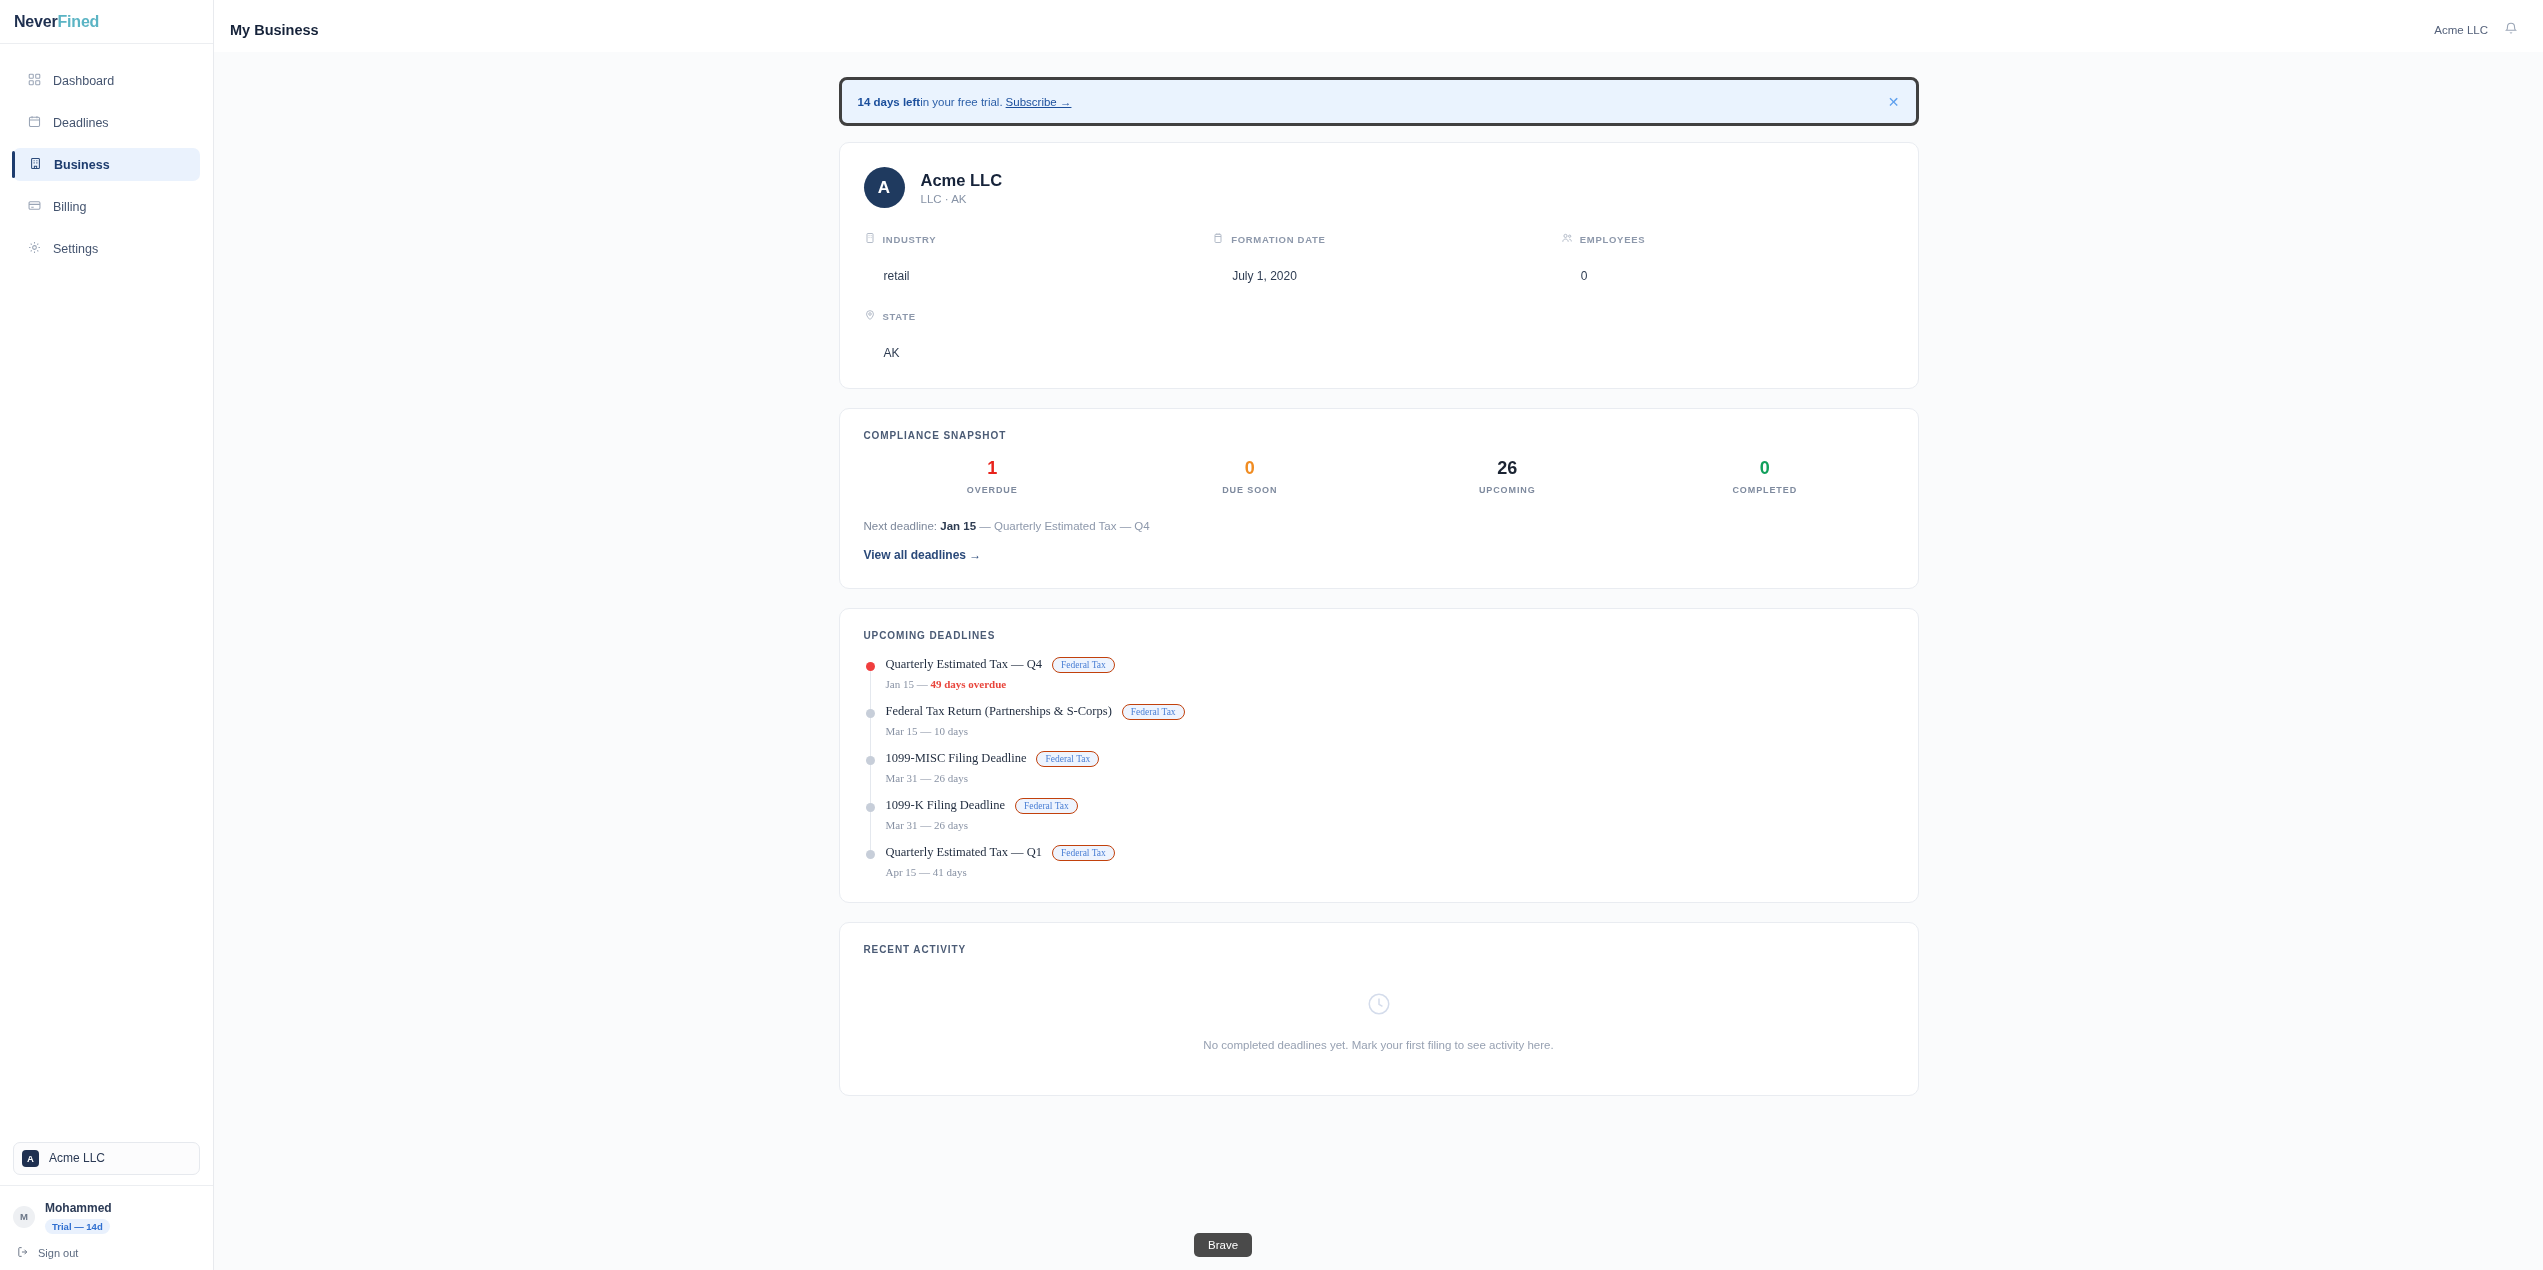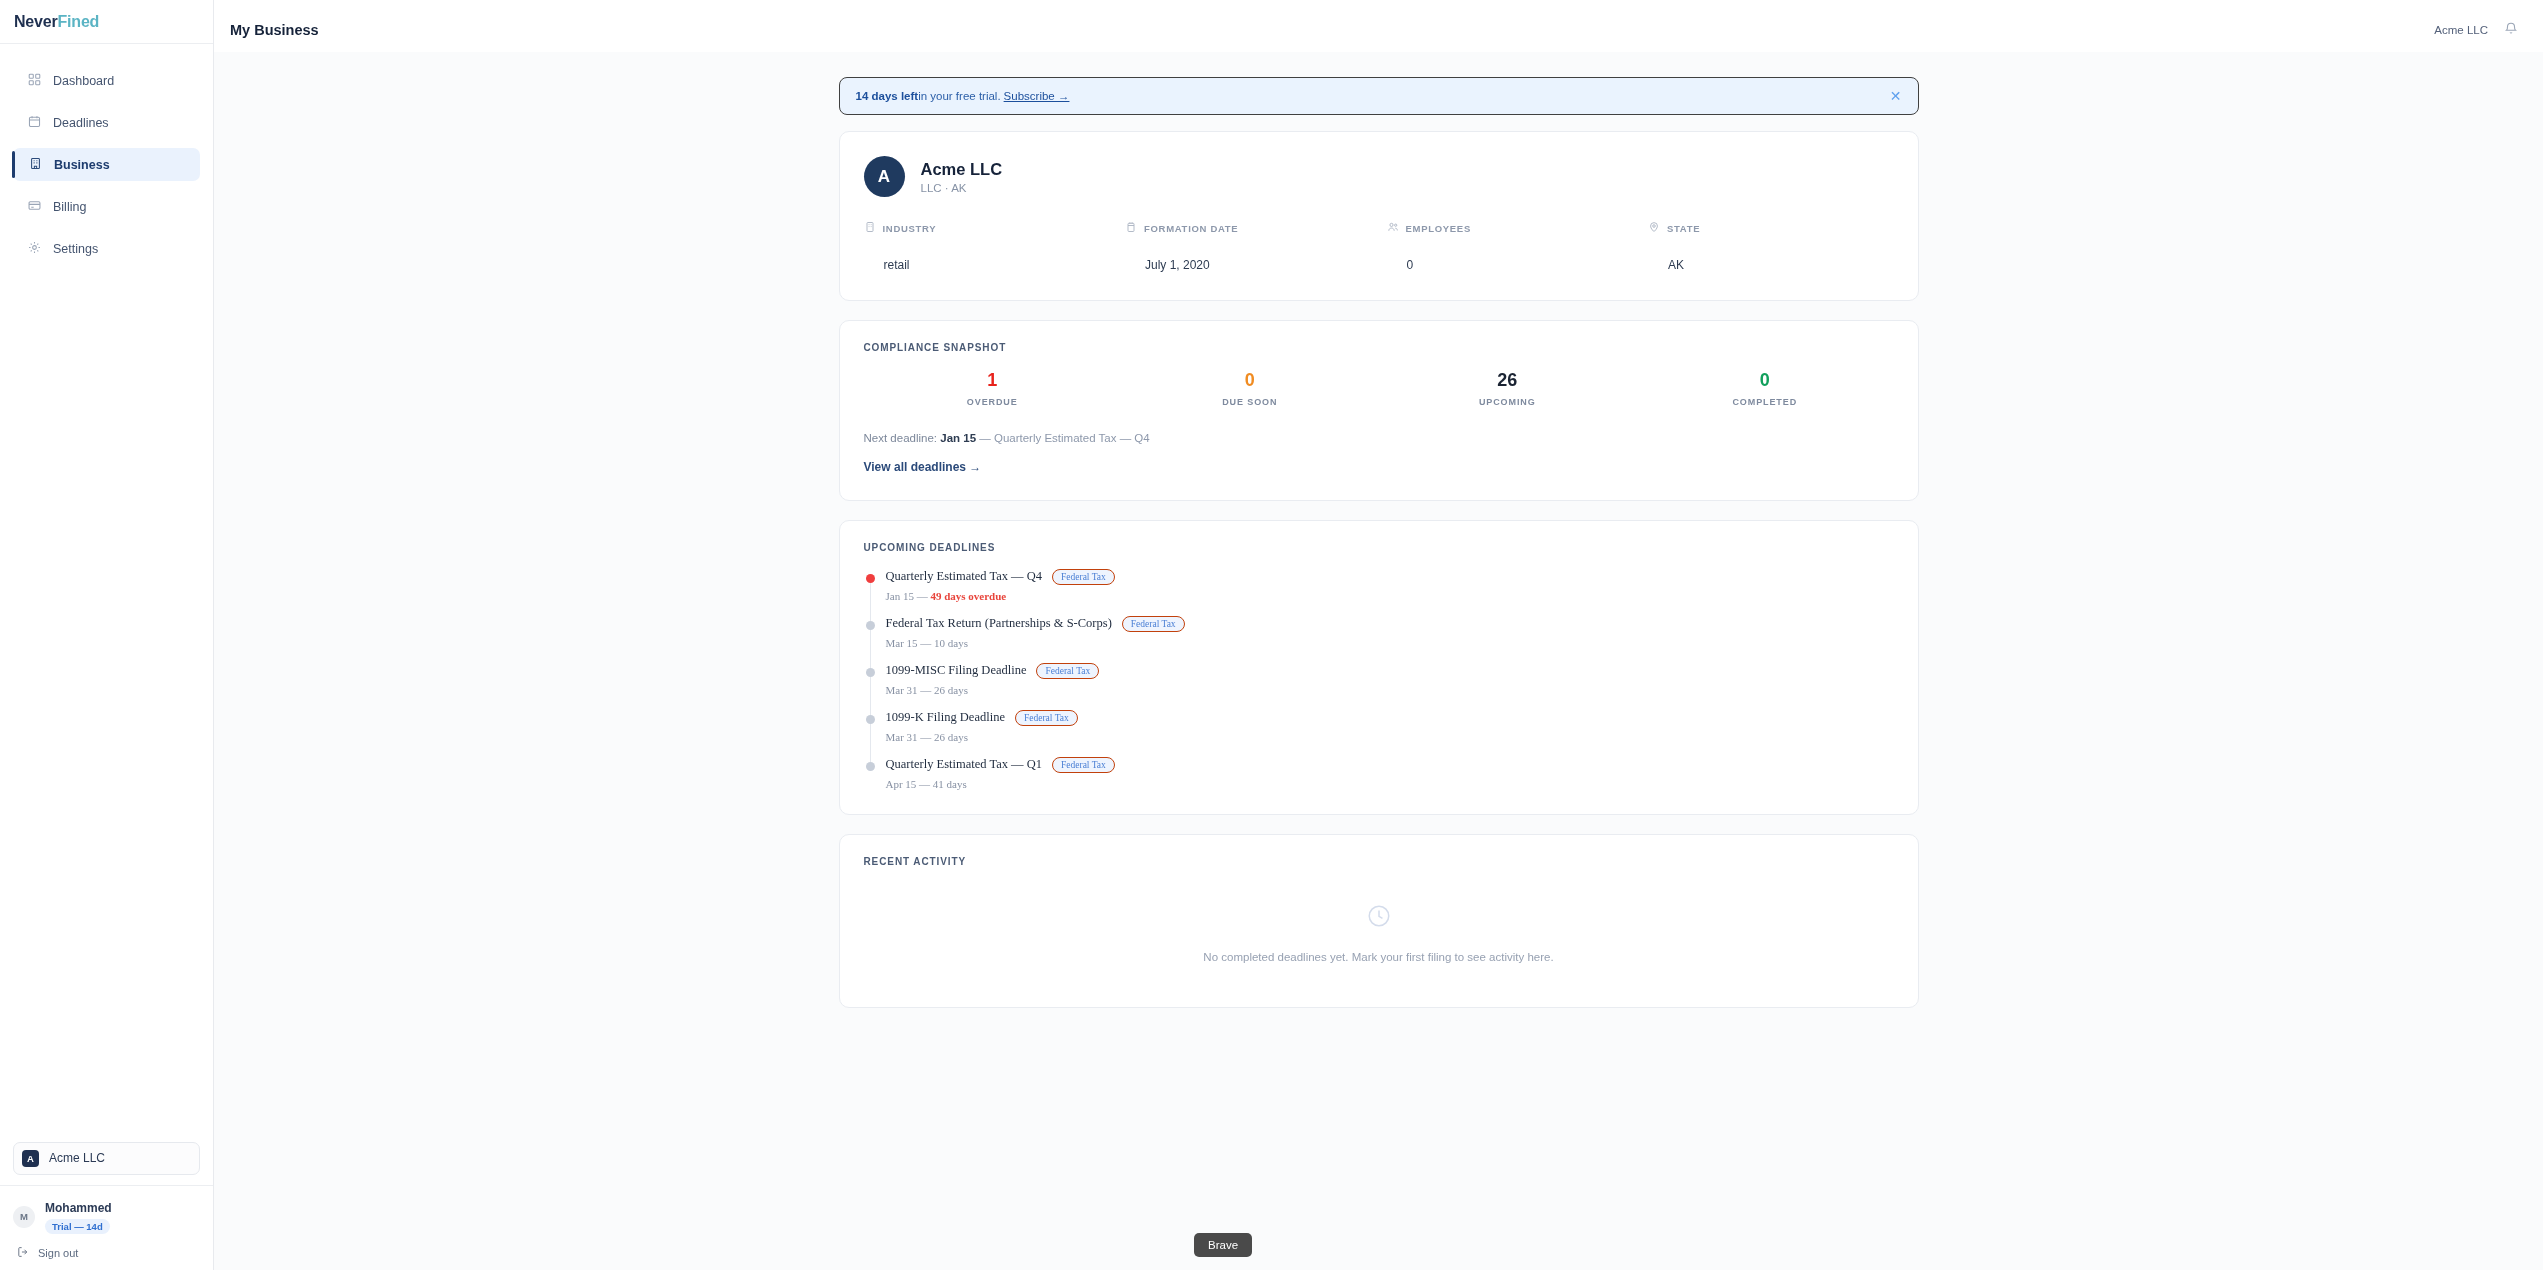--- a/index.html
+++ b/index.html
@@ -88,22 +88,22 @@
 
   
   .main {
     position:absolute; left:214px; top:52px; right:0; bottom:0;
     background:#fafbfc; overflow:hidden;
   }
   .content { width:1080px; margin:0 auto; padding-top:25px; }
 
   
   .banner {
-    background:#eaf3fe; border:1px solid #404040; border-radius:8px;
-    height:38px; display:flex; align-items:center;
+    background:#eaf3fe; border:3px solid #404040; border-radius:8px;
+    height:49px; display:flex; align-items:center;
     padding:0 16px; font-size:11.5px; color:#2c5fa8; margin-bottom:16px;
   }
   .banner b { font-weight:700; color:#1c4f9c; }
   .banner a { color:#1c4f9c; text-decoration:underline; margin-left:3px; cursor:pointer; }
   .banner-close {
     margin-left:auto; color:#5fa0ee; font-size:14px; cursor:pointer; line-height:1;
   }
 
   .card {
     background:#ffffff; border:1px solid #e9ecf1; border-radius:10px;
@@ -114,21 +114,21 @@
   .biz-head { display:flex; align-items:center; gap:16px; padding:24px 24px 0 24px; }
   .biz-avatar {
     width:41px; height:41px; border-radius:50%; background:#1f3a5f;
     color:#fff; font-size:17px; font-weight:700;
     display:flex; align-items:center; justify-content:center; flex:none;
   }
   .biz-name { font-size:16.5px; font-weight:700; color:#16233a; line-height:1.3; }
   .biz-sub { font-size:11.5px; color:#8793a6; margin-top:2px; }
 
   .biz-grid {
-    display:grid; grid-template-columns:1fr 1fr 1fr 1fr; gap:26px 16px;
+    display:grid; grid-template-columns:1fr 1fr 1fr; gap:26px 16px;
     padding:24px 24px 28px 24px;
   }
   .field-label {
     display:flex; align-items:center; gap:7px;
     font-size:9.5px; font-weight:700; letter-spacing:0.7px; color:#8d98ab;
   }
   .field-value { font-size:12px; color:#2e3c52; margin-top:23px; padding-left:20px; }
 
   
   .section-title {

